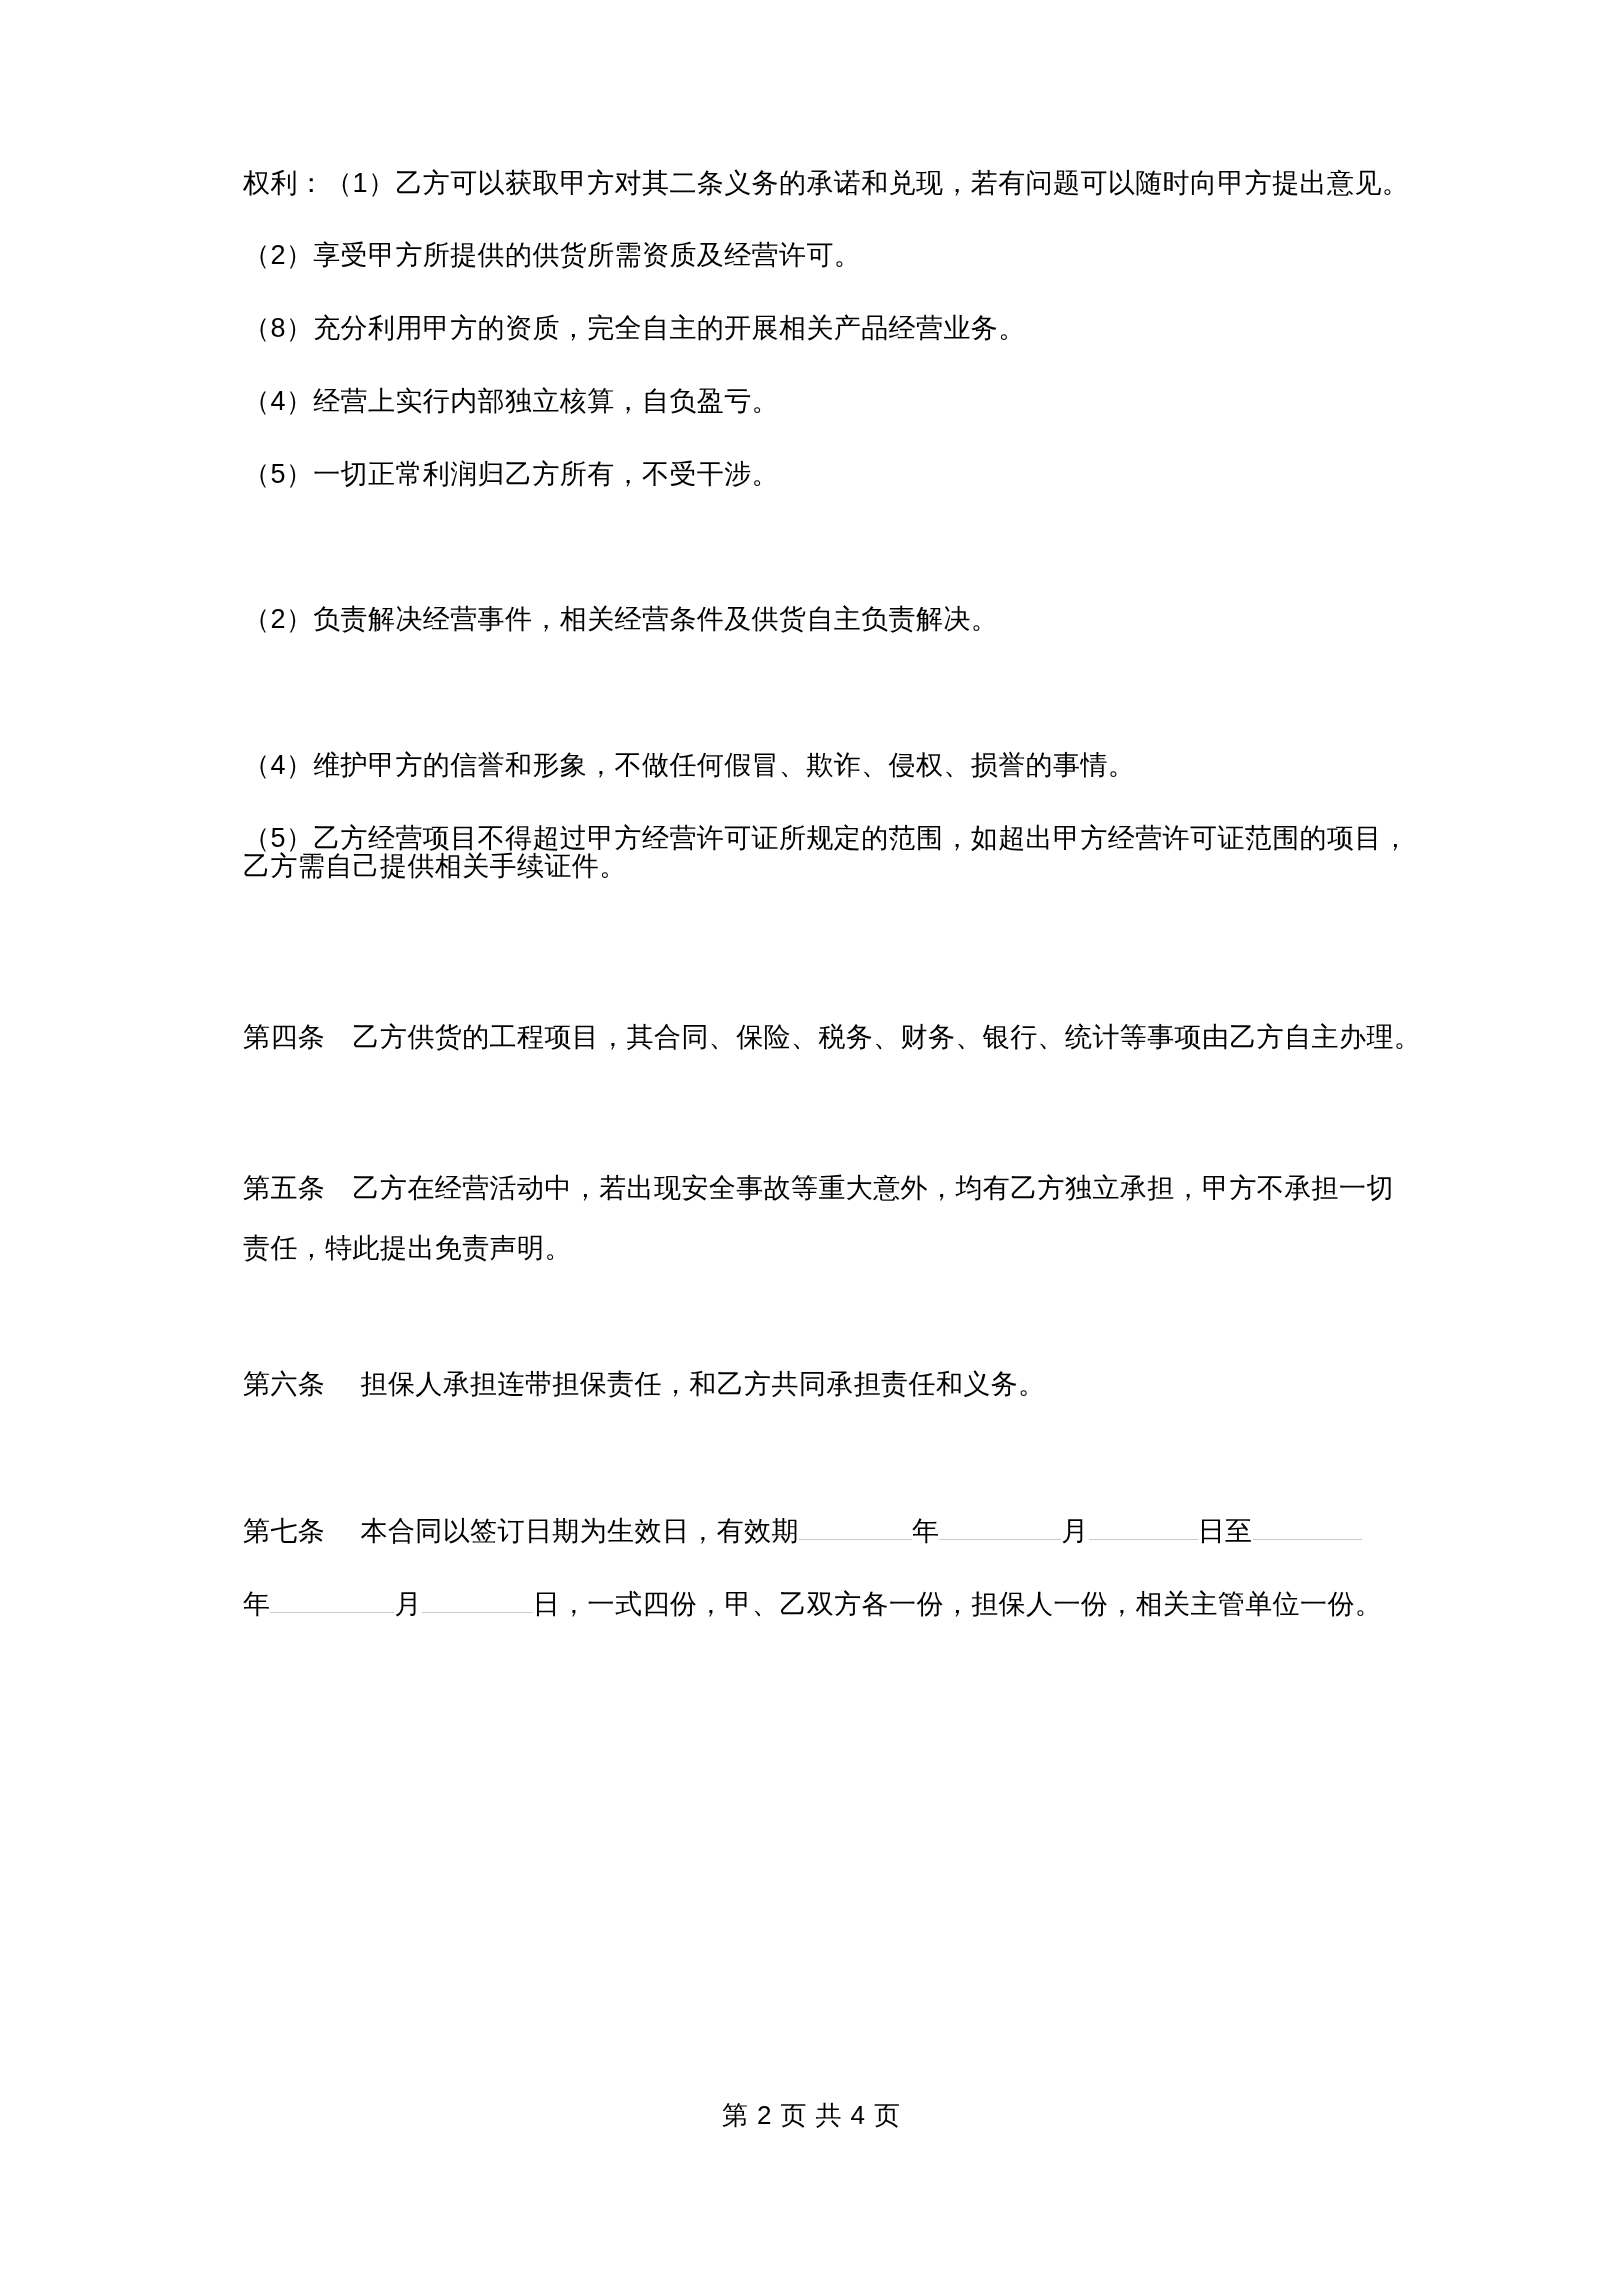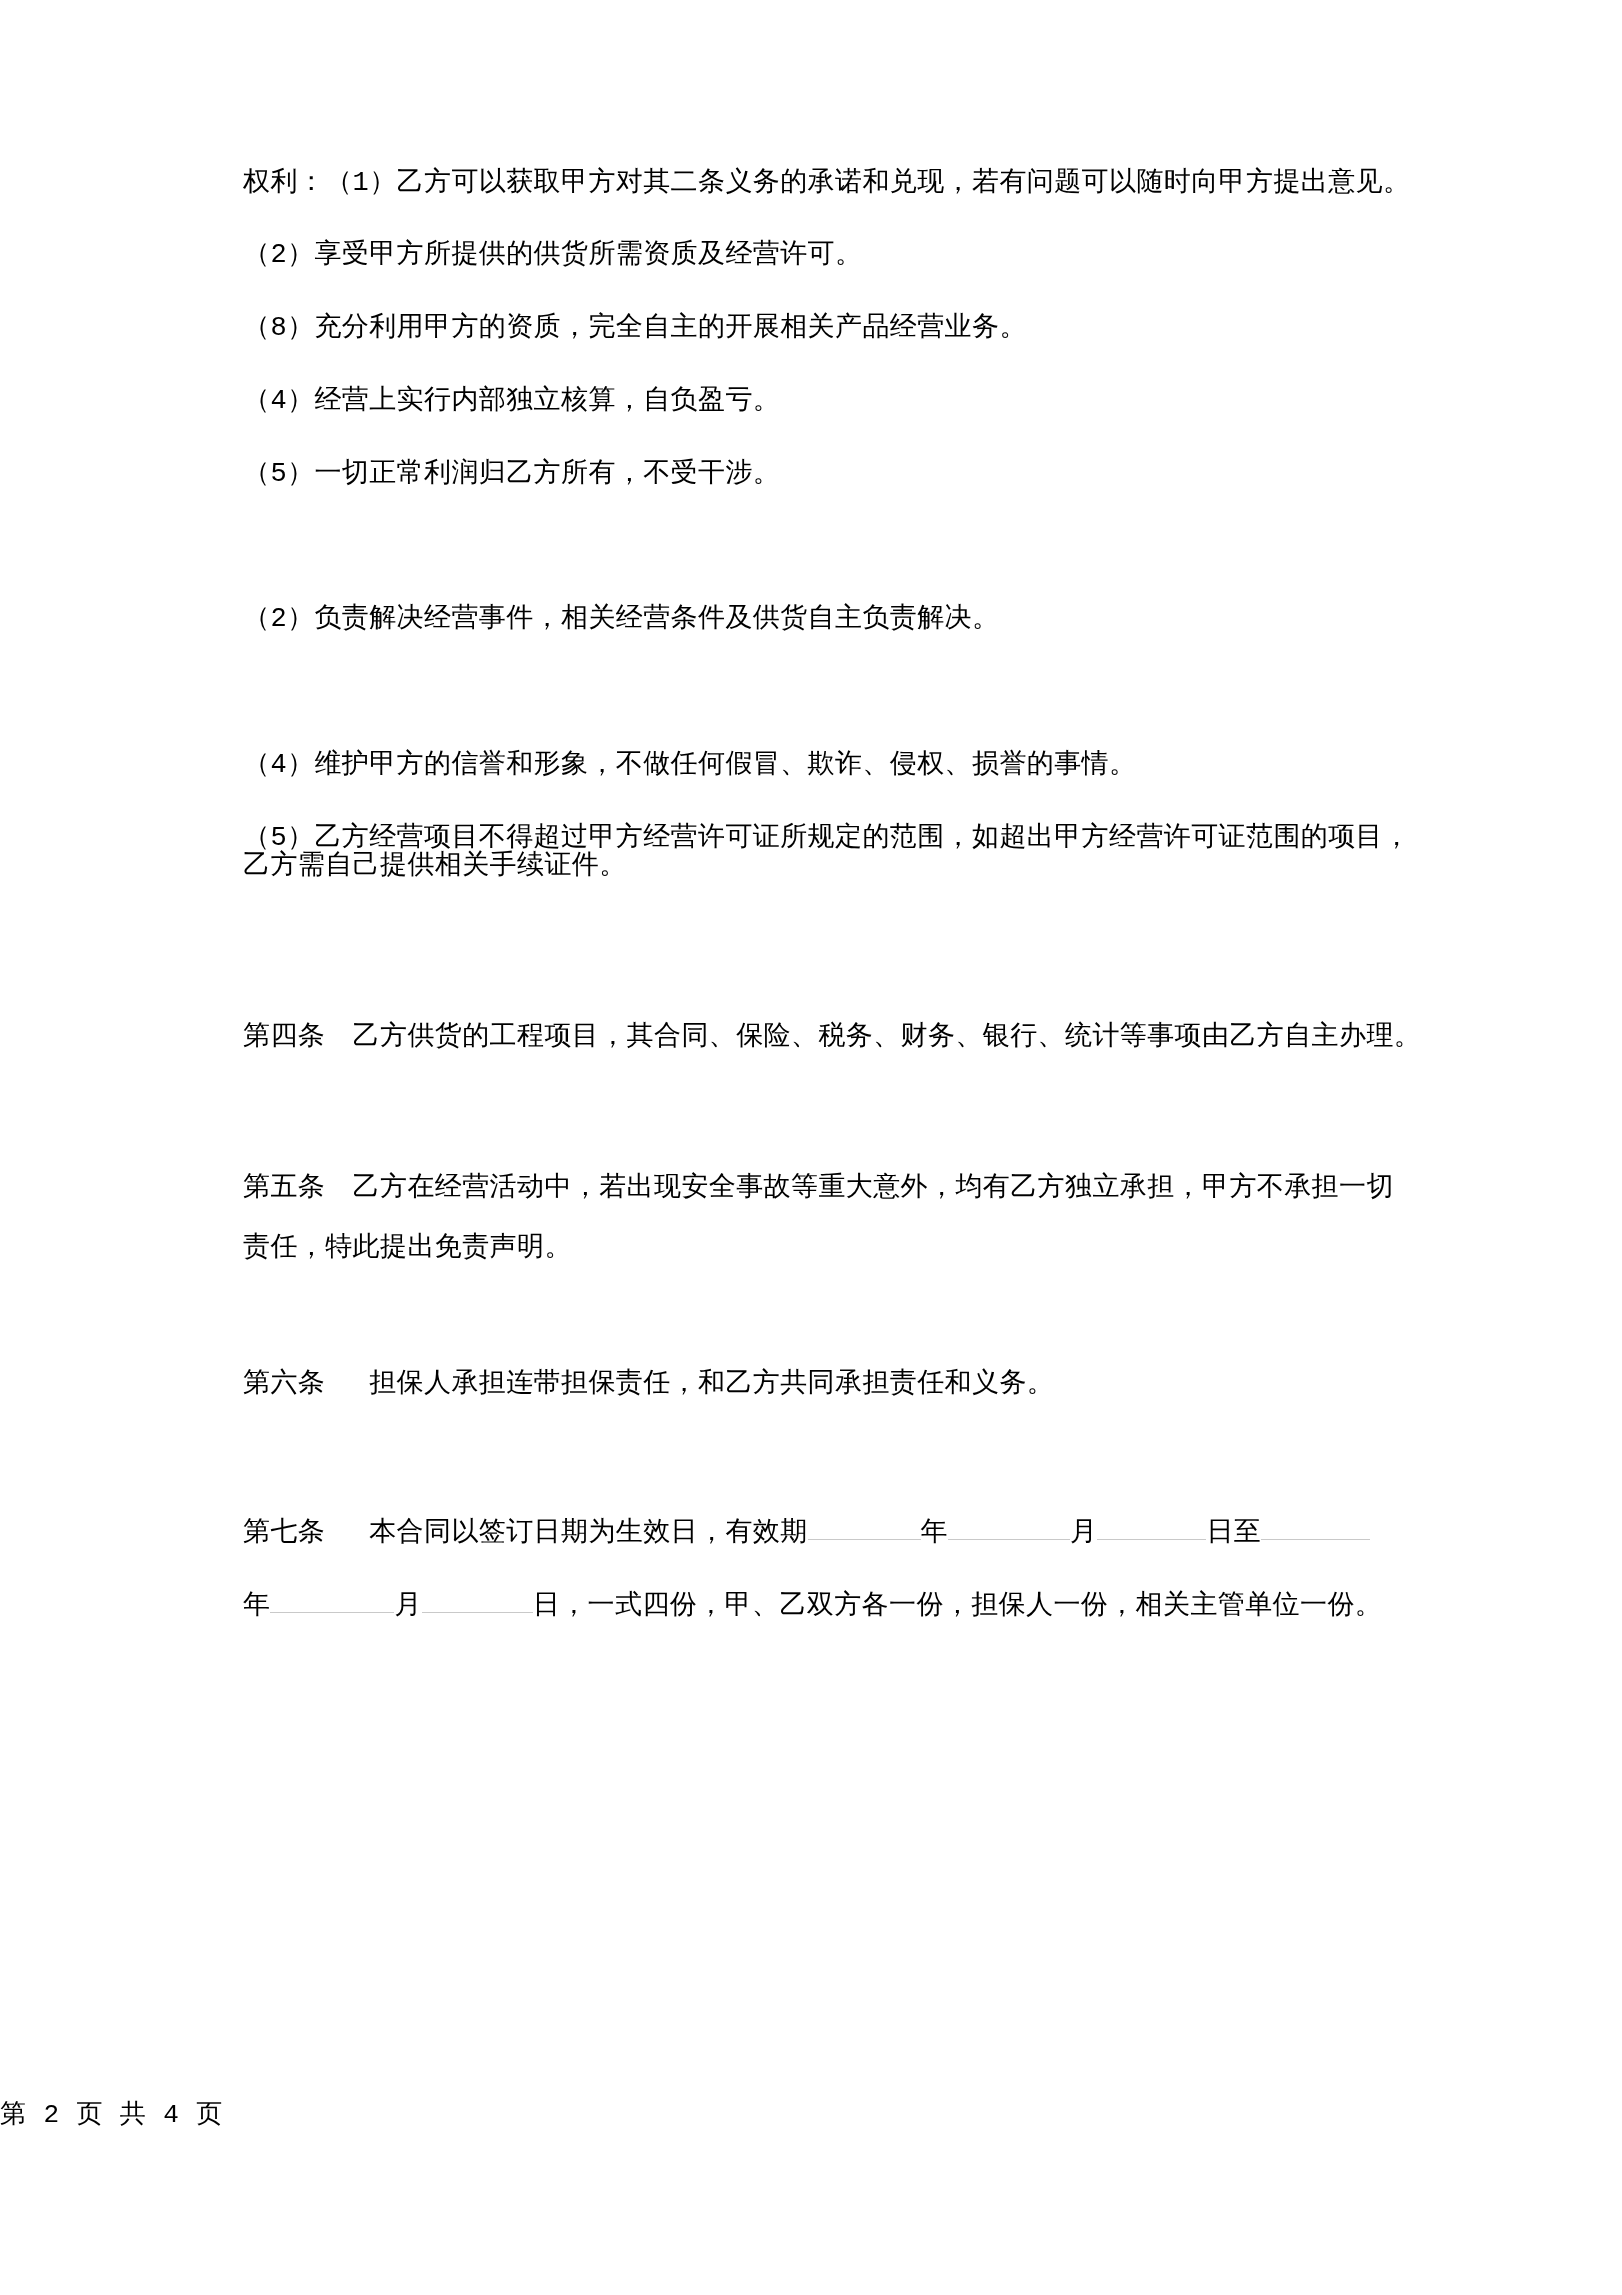--- a/index.html
+++ b/index.html
@@ -2,21 +2,21 @@
 <html style="font-size:14px"><head>
 <meta charset="utf-8">
 <style>
   html,body{margin:0;padding:0;background:#ffffff;}
   .page{
     position:relative;
     width:1623px;
     height:2295px;
     background:#ffffff;
     overflow:hidden;
-    font-family:Liberation Mono, monospace;
+    font-family:Liberation Sans, sans-serif;
     color:#000000;
   }
   .line{
     position:absolute;
     left:243px;
     font-size:27px;
     line-height:33px;
     white-space:nowrap;
     letter-spacing:0.4px;
   }
@@ -30,21 +30,21 @@
   .w130{width:113px;}
   .w140{width:122px;}
   .w125{width:109px;}
   .w142{width:124px;}
   .w127{width:111px;}
   .footer{
     position:absolute;
     top:2099px;
     left:0;
     width:100%;
-    text-align:left;
+    text-align:center;
     font-size:26px;
     line-height:33px;
     letter-spacing:0.9px;
   }
 </style>
 </head>
 <body>
 
 <div class="page">
 

